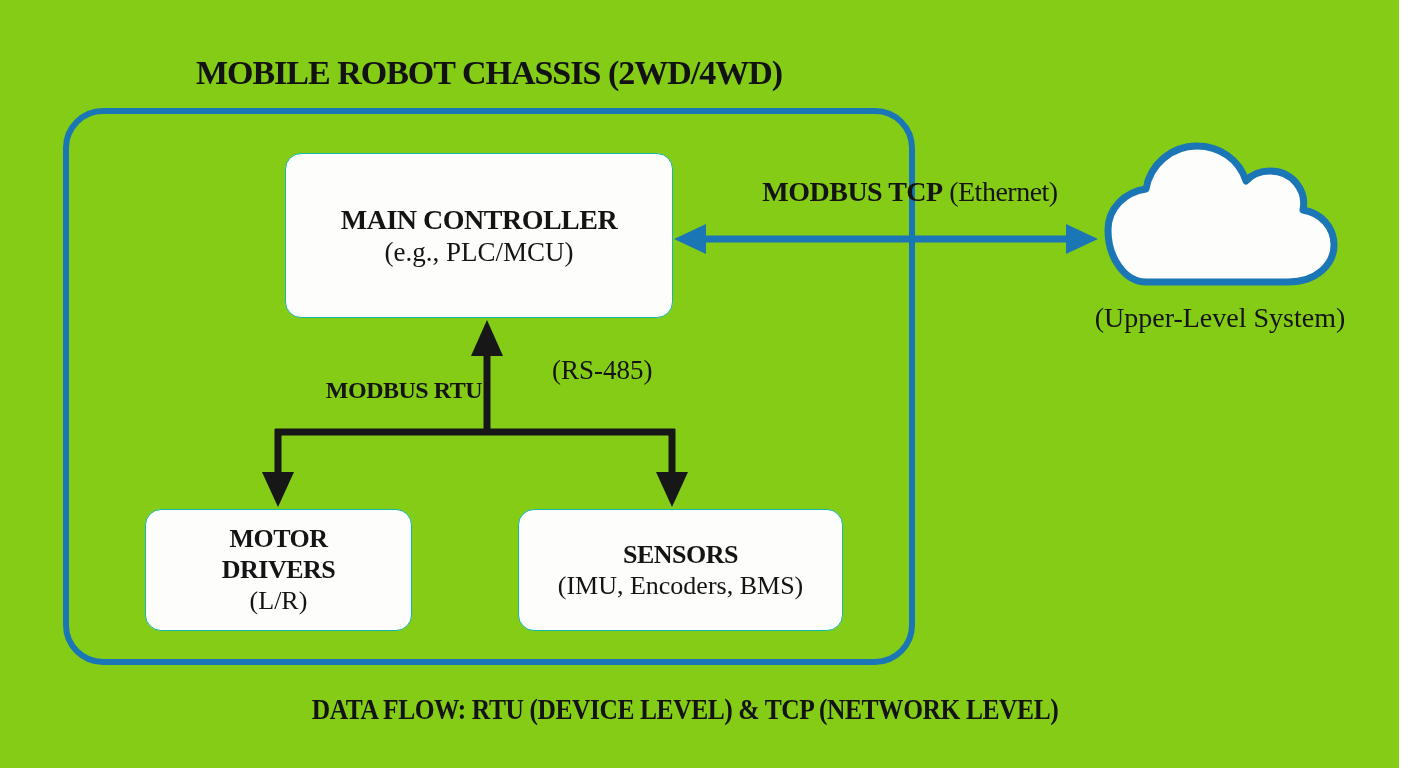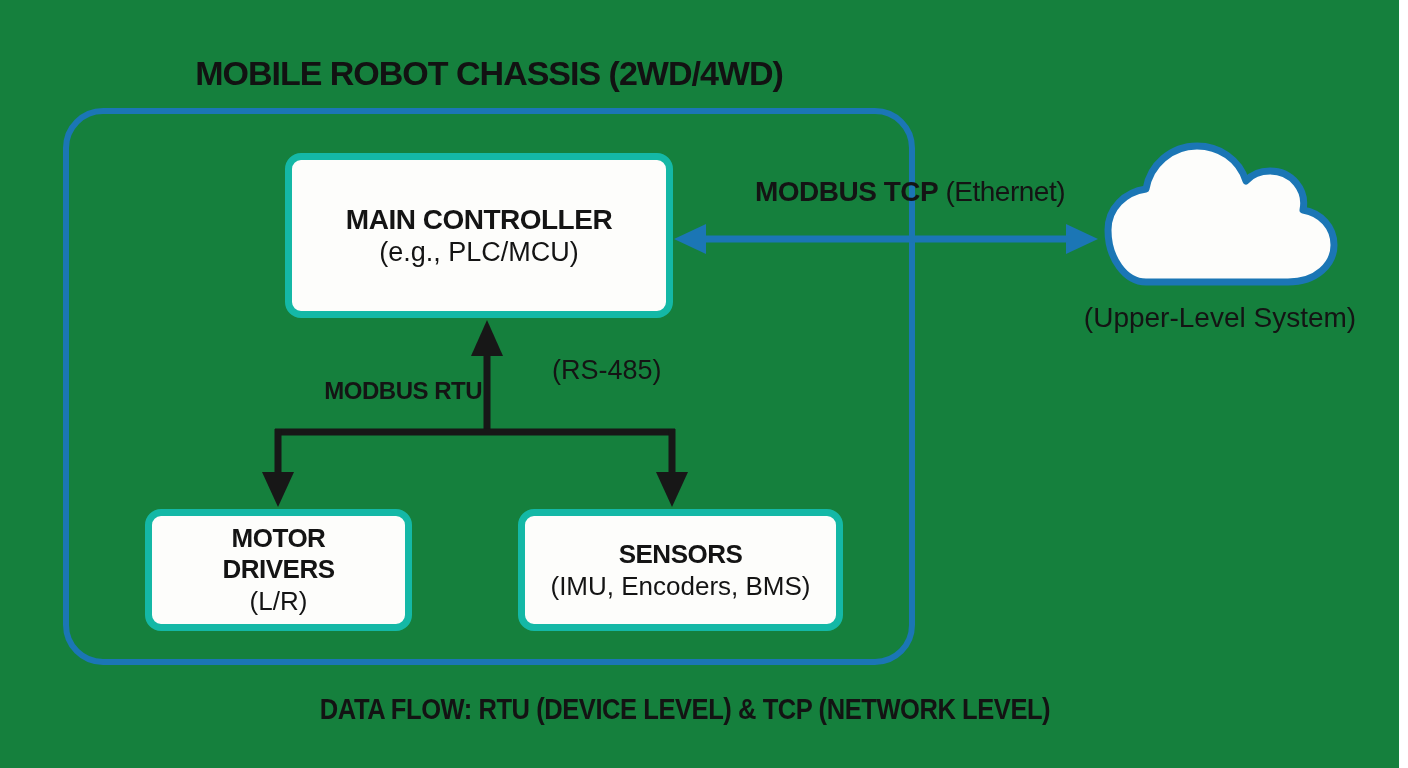--- a/index.html
+++ b/index.html
@@ -4,23 +4,23 @@
 <style>
   html, body {
     margin: 0;
     padding: 0;
     background: #ffffff;
   }
   #canvas {
     position: relative;
     width: 1399px;
     height: 768px;
-    background: #15803d;
+    background: #84cc16;
     overflow: hidden;
-    font-family: Liberation Sans, sans-serif;
+    font-family: Liberation Serif, serif;
     color: #141414;
   }
   .abs { position: absolute; }
 
   
   .chassis-title {
     left: 63px; top: 54px; width: 852px;
     text-align: center;
     font-size: 34px; font-weight: bold; letter-spacing: -1px;
     color: #121212;
@@ -29,21 +29,21 @@
   
   .chassis-box {
     left: 63px; top: 108px; width: 852px; height: 557px;
     box-sizing: border-box;
     border: 6px solid #1b76b5;
     border-radius: 40px;
     background: transparent;
   }
   .node-box {
     box-sizing: border-box;
-    border: 7px solid #14b8a6;
+    border: 1px solid #14b8a6;
     border-radius: 16px;
     background: #fdfdfb;
     display: flex;
     flex-direction: column;
     justify-content: center;
     align-items: center;
     text-align: center;
   }
   .main-controller-box { left: 285px; top: 153px; width: 388px; height: 165px; }
   .motor-box   { left: 145px; top: 509px; width: 267px; height: 122px; }

